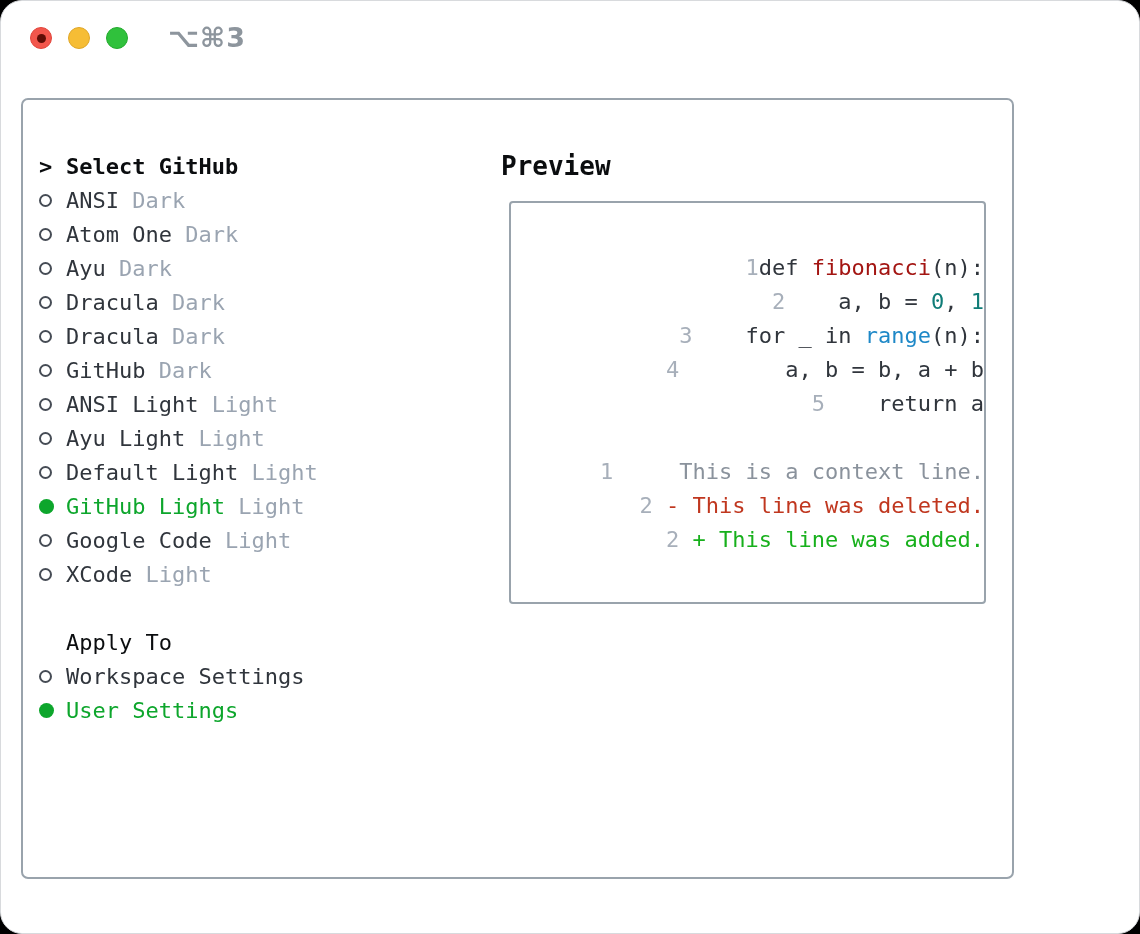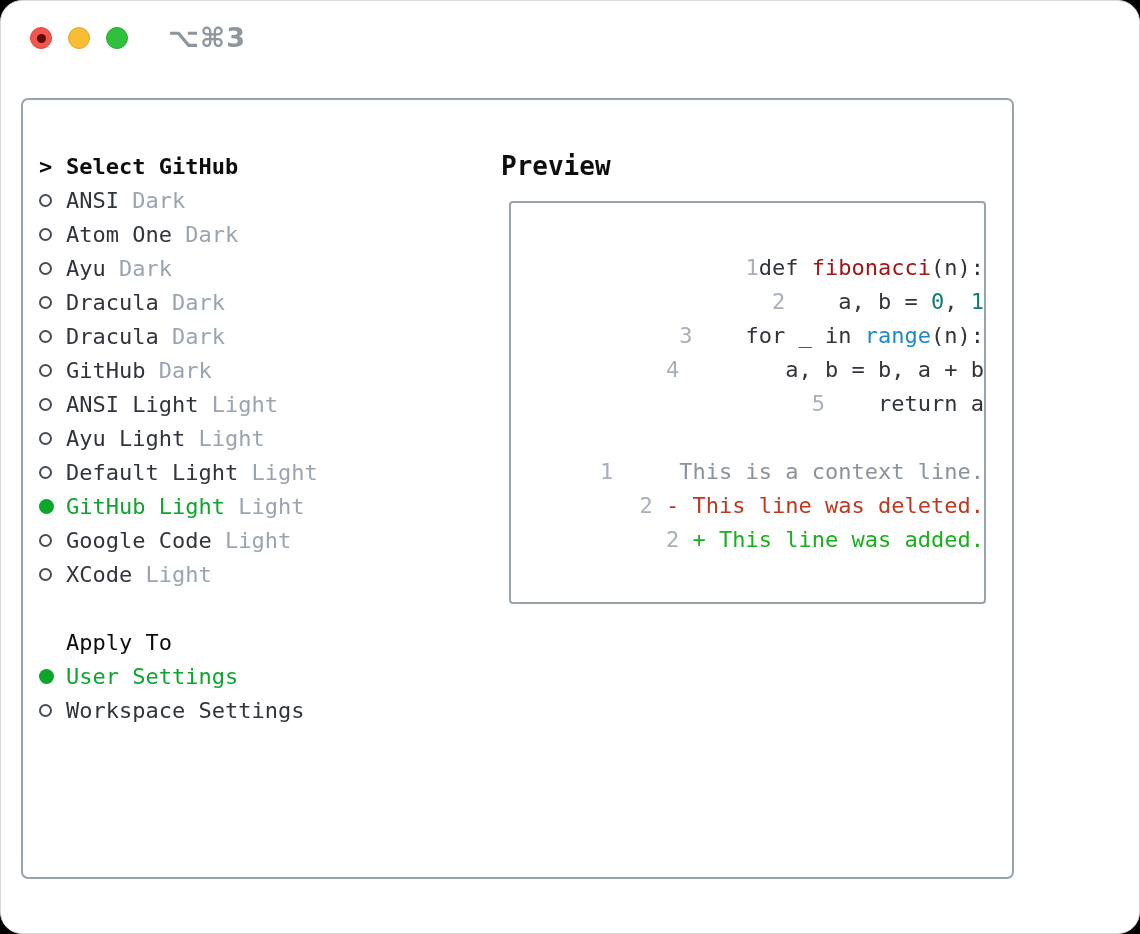--- a/index.html
+++ b/index.html
@@ -89,22 +89,22 @@
           <div class="row"><span class="radio selected"></span><span class="theme-name selected">GitHub Light</span><span class="variant">Light</span></div>
           <div class="row"><span class="radio"></span><span class="theme-name">Google Code</span><span class="variant">Light</span></div>
           <div class="row"><span class="radio"></span><span class="theme-name">XCode</span><span class="variant">Light</span></div>
         </div>
 
       <div class="row"></div>
 
       <div class="row apply-header">Apply To</div>
 
       <div id="apply-items">
+          <div class="row"><span class="radio"></span><span class="theme-name">Workspace Settings</span></div>
           <div class="row"><span class="radio selected"></span><span class="theme-name selected">User Settings</span></div>
-          <div class="row"><span class="radio"></span><span class="theme-name">Workspace Settings</span></div>
         </div>
 
       <div class="row"></div>
 
     </div>
 
     <div class="preview-title">Preview</div>
 
     <div class="preview-box">
       <pre class="code" id="code"><div class="code-line"><span class="ln">1</span><span class="seg-plain">def </span><span class="seg-func">fibonacci</span><span class="seg-plain">(n):</span></div><div class="code-line"><span class="ln">2</span><span class="seg-plain">    a, b = </span><span class="seg-number">0</span><span class="seg-plain">, </span><span class="seg-number">1</span></div><div class="code-line"><span class="ln">3</span><span class="seg-plain">    for _ in </span><span class="seg-builtin">range</span><span class="seg-plain">(n):</span></div><div class="code-line"><span class="ln">4</span><span class="seg-plain">        a, b = b, a + b</span></div><div class="code-line"><span class="ln">5</span><span class="seg-plain">    return a</span></div><div class="code-line"><span class="ln"></span></div><div class="code-line"><span class="ln">1</span><span class="seg-context">     This is a context line.</span></div><div class="code-line"><span class="ln">2</span><span class="seg-deleted"> - This line was deleted.</span></div><div class="code-line"><span class="ln">2</span><span class="seg-added"> + This line was added.</span></div></pre>

